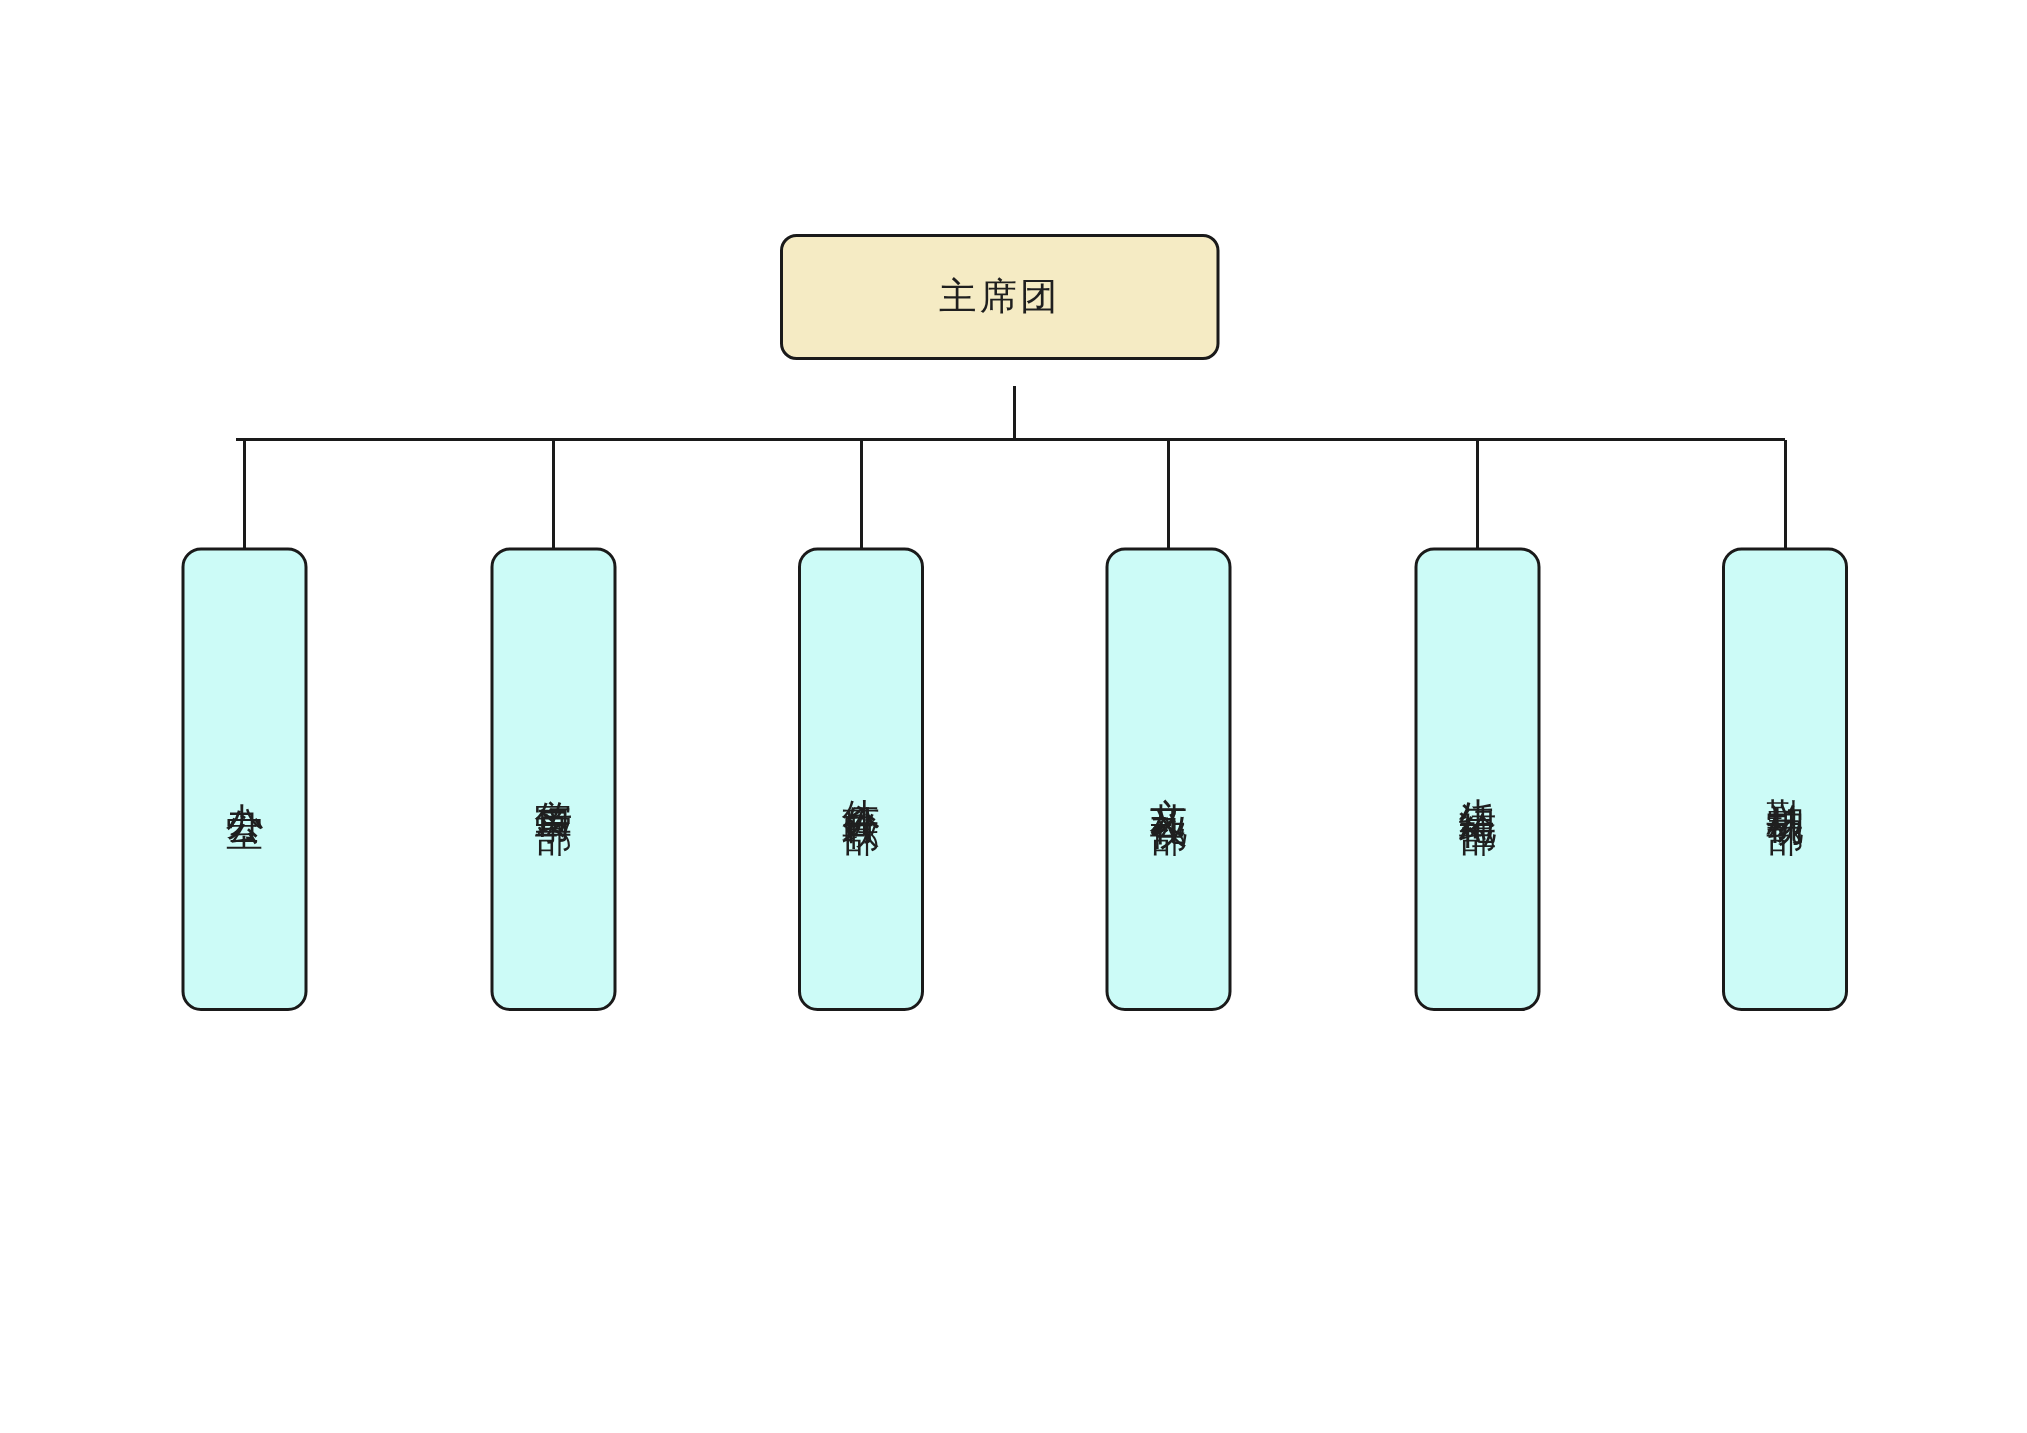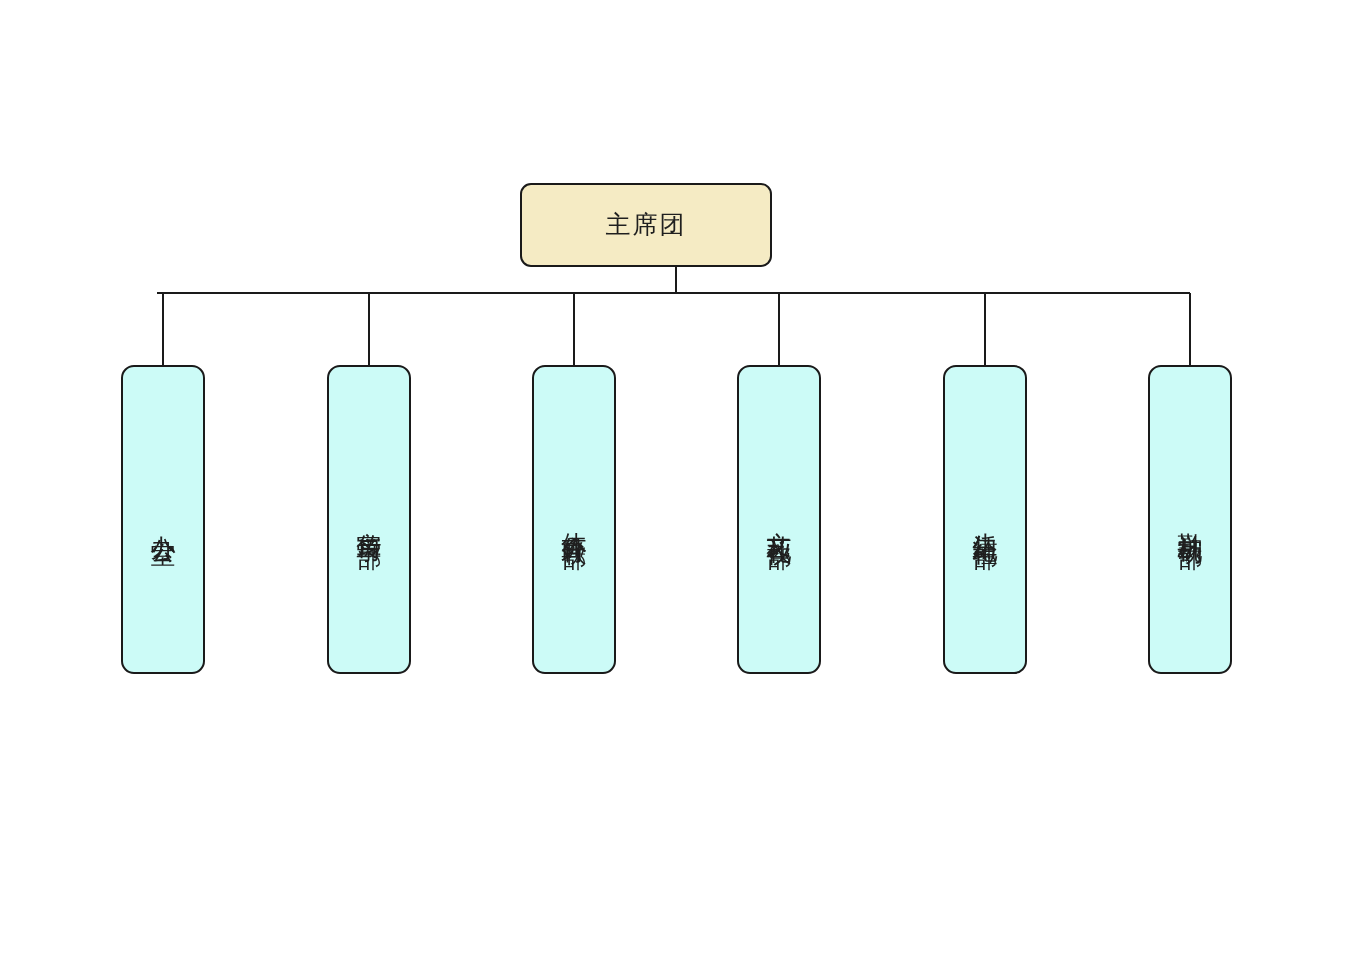--- a/index.html
+++ b/index.html
@@ -31,22 +31,22 @@
     position: absolute;
     box-sizing: border-box;
     border: 2px solid #1a1a1a;
     display: flex;
     align-items: center;
     justify-content: center;
     overflow: hidden;
   }
   .node-root {
     left: 520px;
-    top: 183px;
-    width: 252px;
+    top: 156px;
+    width: 293px;
     height: 84px;
     border-radius: 11px;
     background: #f5ebc4;
   }
   .node-root .node-label {
     font-size: 25px;
     line-height: 1.2;
     letter-spacing: 2px;
     color: #1f1f1f;
     white-space: nowrap;

